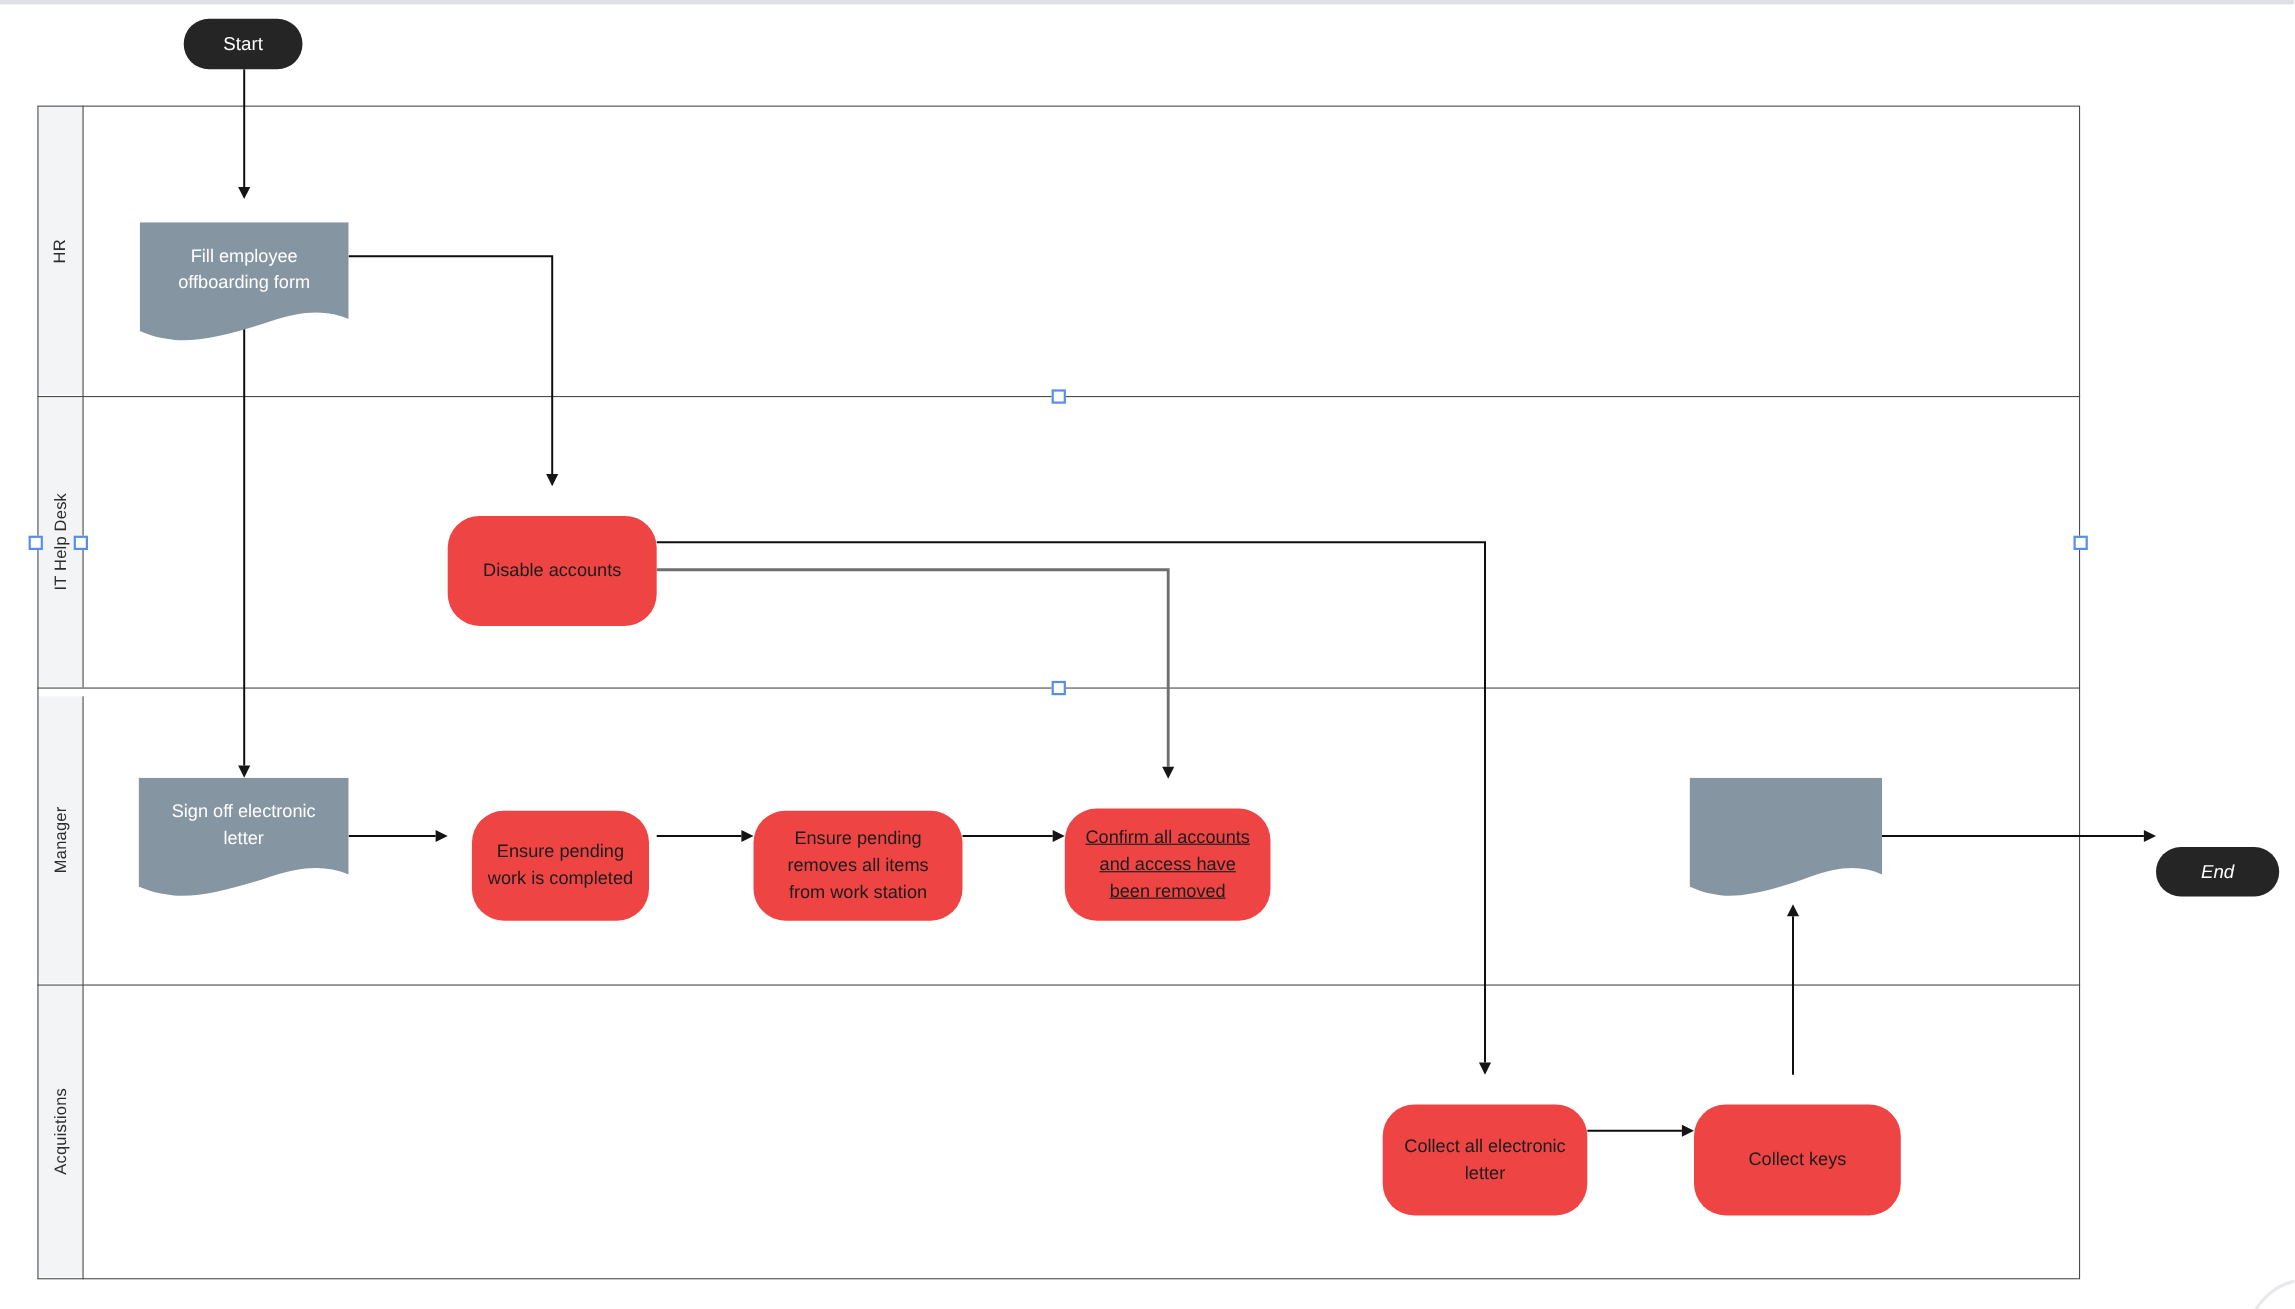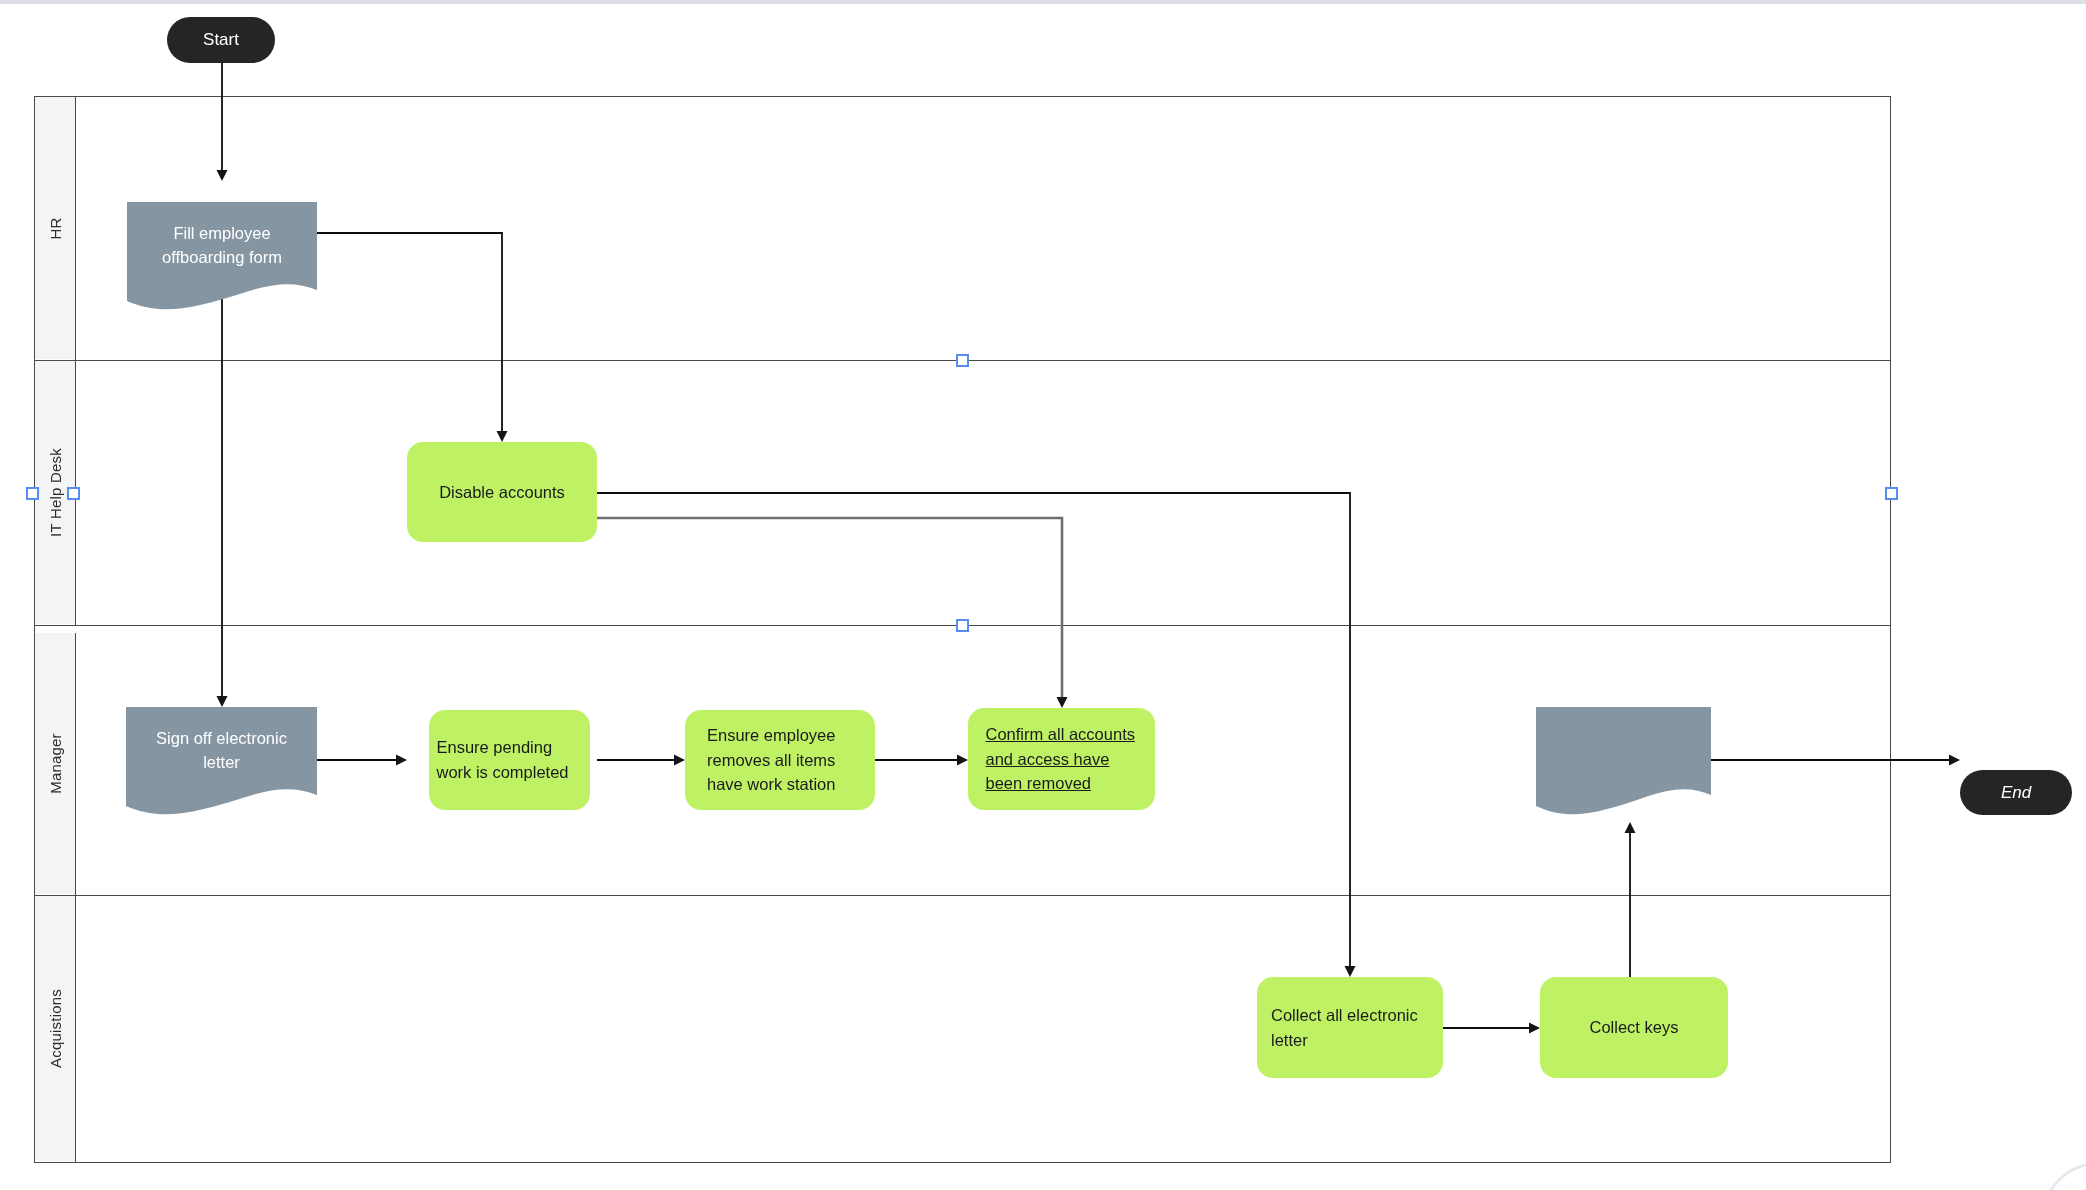--- a/index.html
+++ b/index.html
@@ -11,23 +11,23 @@
   .chrome-strip{position:absolute;left:0;top:0;width:2086px;height:4px;background:#dde0e5;}
   
   .pool-border{position:absolute;left:34px;top:96px;width:1857px;height:1067px;
     border:1.4px solid #4a4a4a;box-sizing:border-box;background:transparent;}
   .lane-divider{position:absolute;left:34px;width:1857px;height:1.4px;background:#4a4a4a;}
   .label-col-border{position:absolute;left:75px;width:1.4px;background:#4a4a4a;}
   .lane-label-cell{position:absolute;left:35.4px;width:39.6px;background:#f3f4f5;
     display:flex;align-items:center;justify-content:center;}
   .lane-label-cell span{transform:rotate(-90deg);white-space:nowrap;font-size:15px;color:#2c2c2c;letter-spacing:.2px;}
   
-  .node{position:absolute;display:flex;align-items:center;justify-content:center;text-align:left;
+  .node{position:absolute;display:flex;align-items:center;justify-content:center;text-align:center;
     font-size:16.5px;line-height:1.5;color:#1b1b1b;z-index:3;}
-  .process{background:#bef264;border-radius:16px;}
+  .process{background:#ef4444;border-radius:29px;margin-top:27px;}
   .terminator{background:#252525;border-radius:23px;color:#ffffff;font-size:17px;}
   .doc{position:absolute;z-index:3;}
   .doc svg{position:absolute;left:0;top:0;display:block;}
   .doc .doc-label{position:absolute;left:0;top:0;width:100%;height:88px;display:flex;
     align-items:center;justify-content:center;text-align:center;color:#ffffff;
     font-size:16.5px;line-height:1.45;}
   .doc .doc-label span{display:inline-block;}
   
   .edges{position:absolute;left:0;top:0;z-index:2;}
   .edge{fill:none;stroke:#0e0e0e;stroke-width:1.8px;}
@@ -149,21 +149,21 @@
 
   <div class="node process" style="left:407px;top:442px;width:190px;height:100px;">
     <span>Disable accounts</span>
   </div>
 
   <div class="node process" style="left:429px;top:710px;width:161px;height:100px;">
     <span class="mw140">Ensure pending work is completed</span>
   </div>
 
   <div class="node process" style="left:685px;top:710px;width:190px;height:100px;">
-    <span class="mw140">Ensure employee removes all items have work station</span>
+    <span class="mw140">Ensure pending removes all items from work station</span>
   </div>
 
   <div class="node process" style="left:968px;top:708px;width:187px;height:102px;text-decoration:underline;">
     <span class="mw150">Confirm all accounts and access have been removed</span>
   </div>
 
   <div class="node process" style="left:1257px;top:977px;width:186px;height:101px;">
     <span class="mw155">Collect all electronic letter</span>
   </div>
 

